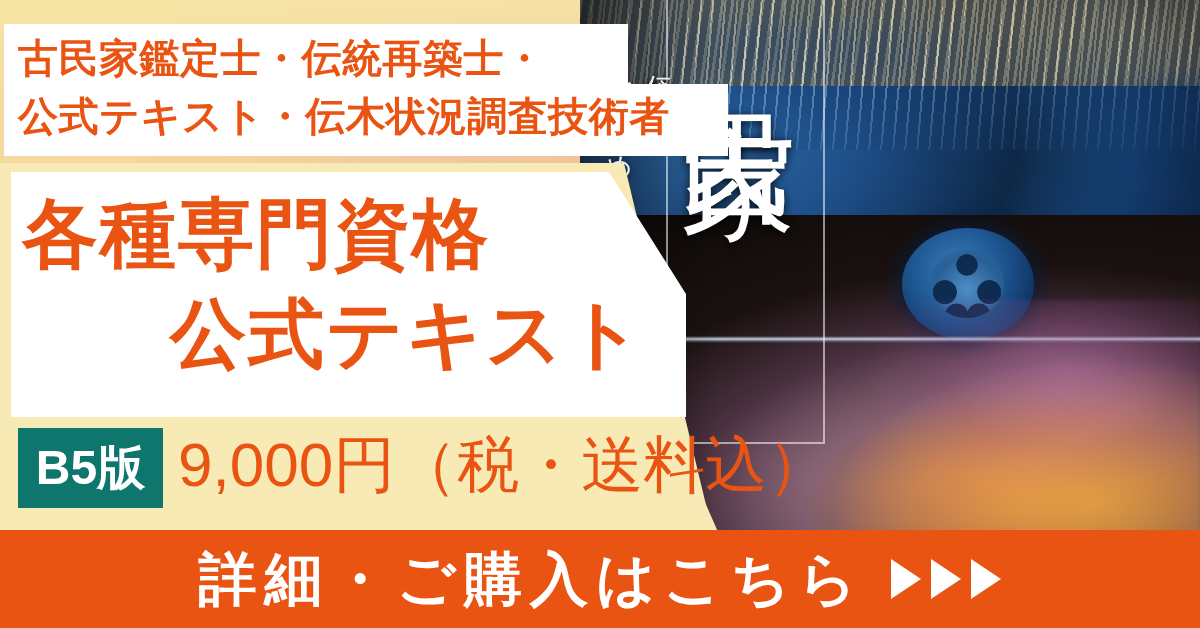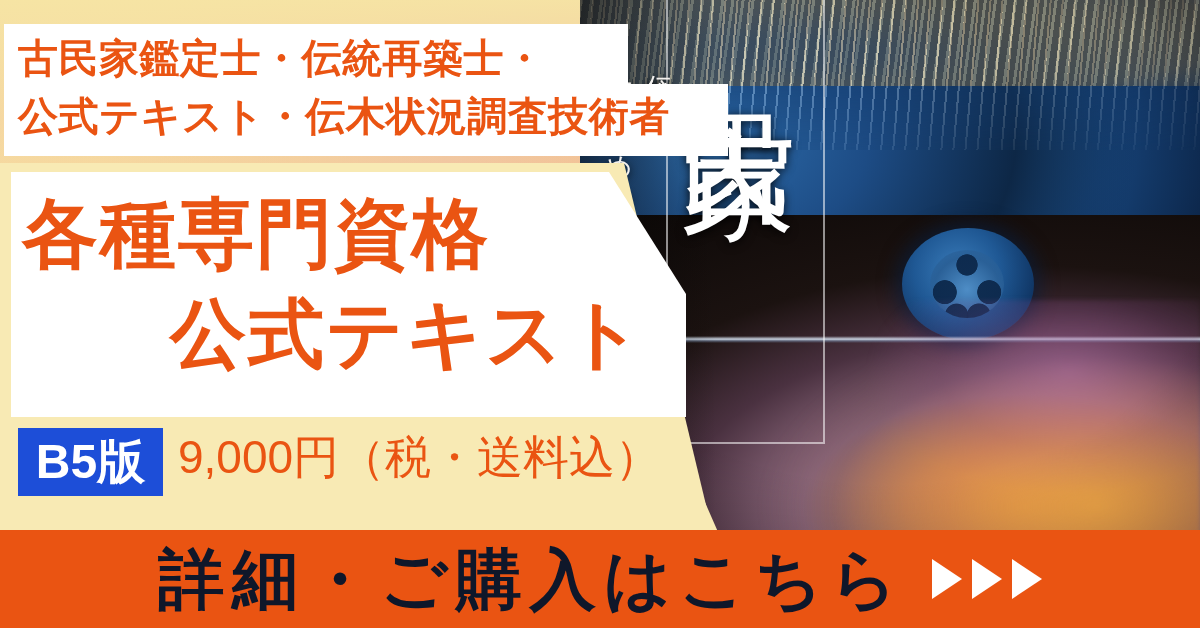--- a/index.html
+++ b/index.html
@@ -191,37 +191,37 @@
   }
   .headline{
     position:absolute;color:#ea5412;font-weight:700;white-space:nowrap;
     font-size:76px;line-height:1;letter-spacing:2px;
   }
   .headline.h1{left:22px;top:196px;}
   .headline.h2{left:170px;top:296px;}
 
   
   .badge{
-    position:absolute;left:18px;top:428px;width:145px;height:68px;
-    background:#1d4ed8;color:#ffffff;font-weight:700;font-size:48px;
+    position:absolute;left:18px;top:428px;width:145px;height:80px;
+    background:#0f766e;color:#ffffff;font-weight:700;font-size:48px;
     display:flex;align-items:center;justify-content:center;letter-spacing:0;
   }
   .price{
     position:absolute;left:178px;top:434px;
-    color:#ea5412;font-size:46px;line-height:1;font-weight:400;
+    color:#ea5412;font-size:62px;line-height:1;font-weight:400;
     letter-spacing:0;white-space:nowrap;
   }
 
   
   .cta{
     position:absolute;left:0;top:530px;width:1200px;height:98px;
     background:#ea5412;display:flex;align-items:center;justify-content:center;gap:26px;
   }
   .cta-text{
-    color:#0f172a;font-size:66px;font-weight:700;line-height:1;
+    color:#ffffff;font-size:58px;font-weight:700;line-height:1;
     letter-spacing:8px;white-space:nowrap;
   }
   .cta-arrows{display:flex;align-items:center;gap:10px;}
   .tri{
     width:0;height:0;border-style:solid;border-width:20px 0 20px 30px;
     border-color:transparent transparent transparent #ffffff;
   }
   
   .cream-wedge{
     position:absolute;left:640px;top:500px;width:90px;height:32px;

